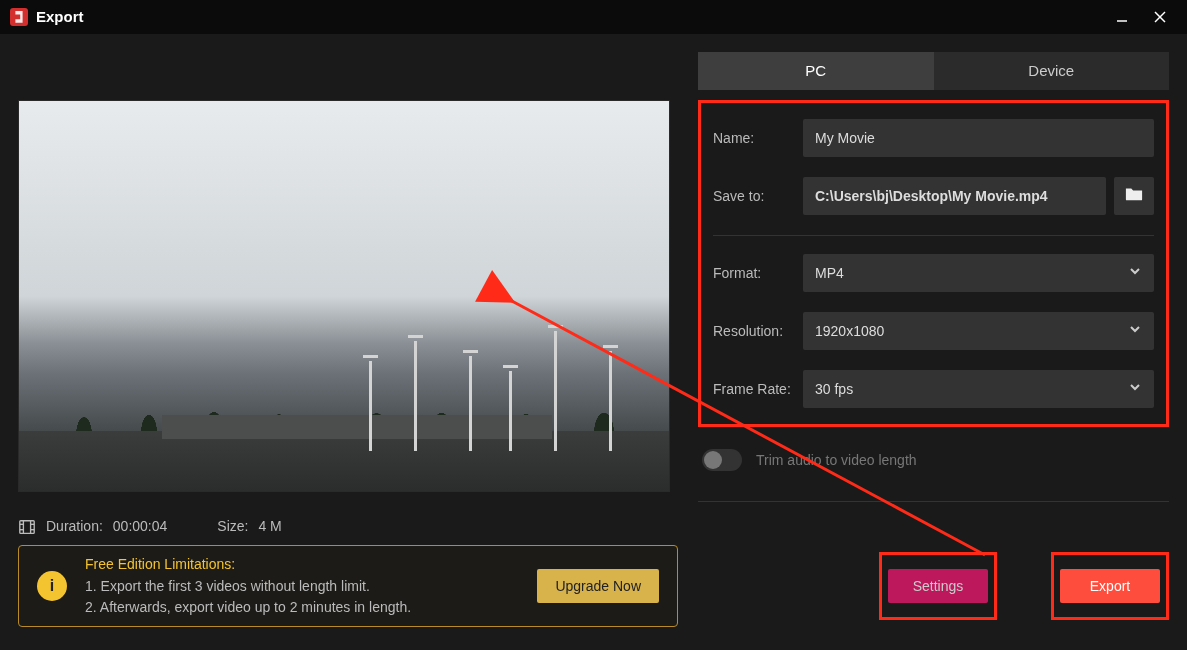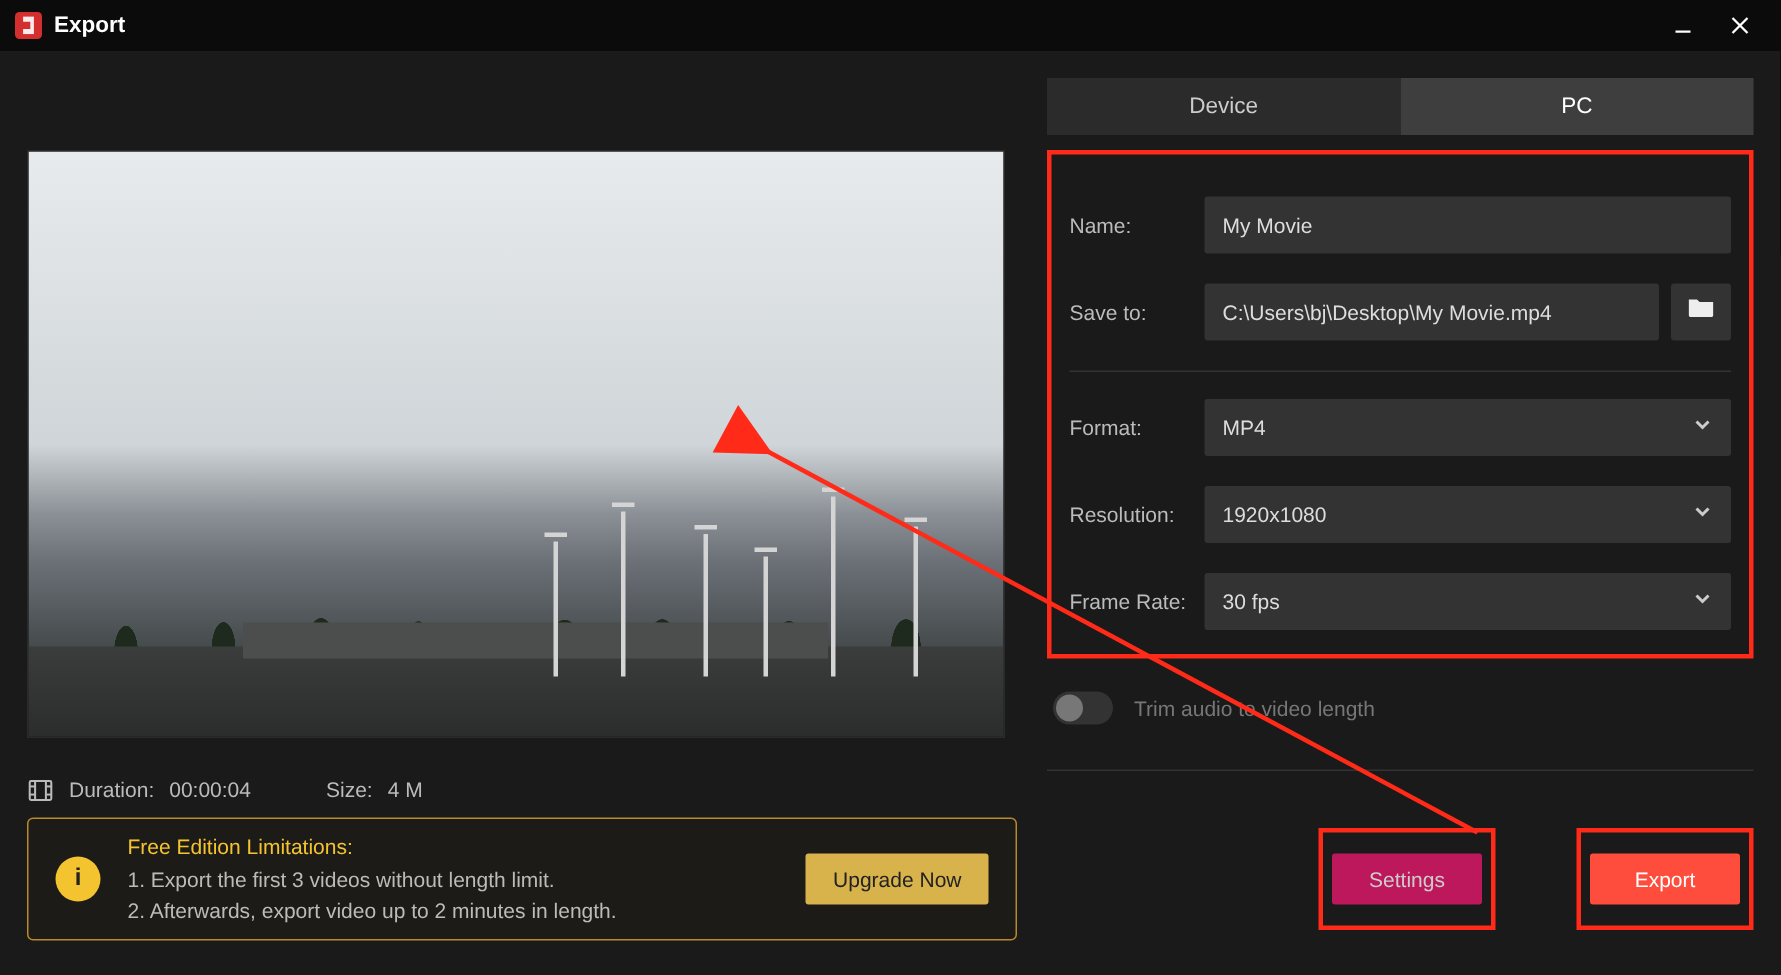--- a/index.html
+++ b/index.html
@@ -34,27 +34,27 @@
 
   .meta-row { margin-top: 26px; display: flex; align-items: flex-start; gap: 10px; font-size: 14px; color: #bbb; }
   .meta-row .sep { width: 30px; }
   .film-icon svg { width: 18px; height: 18px; stroke:#bbb; fill:none; stroke-width:1.5; }
 
   
   .tabs { display: flex; height: 38px; margin-top: 0; }
   .tab { flex: 1; display: flex; align-items: center; justify-content: center; background: #2b2b2b; color: #ccc; font-size: 15px; cursor: pointer; }
   .tab.active { background: #3e3e3e; color: #fff; }
 
-  .form-box { border: 3px solid #ff2b18; margin-top: 10px; padding: 28px 12px 6px 12px; }
+  .form-box { border: 3px solid #ff2b18; margin-top: 10px; padding: 16px 12px 6px 12px; }
   .field { display: flex; align-items: center; margin-bottom: 20px; }
   .field-label { width: 90px; color: #bbb; font-size: 14px; }
   .input, .select { flex: 1; height: 38px; background: #333; border: none; color: #ddd; padding: 0 12px; font-size: 14px; border-radius: 2px; display: flex; align-items: center; justify-content: space-between; cursor: default; }
   .select { cursor: pointer; }
   .chev svg { width: 14px; height: 14px; stroke:#ccc; stroke-width:2; fill:none; }
-  .save-row .input { margin-right: 8px; }
+  .save-row .input { margin-right: 8px; font-weight: bold; }
   .browse-btn { width: 40px; height: 38px; background: #333; border-radius: 2px; display:flex; align-items:center; justify-content:center; cursor:pointer; }
   .browse-btn svg { width:18px; height:16px; fill:#eee; }
   .divider { height:1px; background:#333; margin: 0 0 18px 0; }
 
   .trim-row { display:flex; align-items:center; gap:14px; margin-top: 22px; padding-left: 4px; }
   .toggle { width: 40px; height: 22px; border-radius: 11px; background: #333; position: relative; cursor:pointer; }
   .toggle:after { content:""; position:absolute; left:2px; top:2px; width:18px; height:18px; border-radius:50%; background:#777; }
   .trim-label { color:#777; font-size:14px; }
   .hr2 { height:1px; background:#333; margin-top: 30px; }
 
@@ -128,22 +128,22 @@
         <span>Duration:</span>
         <span>00:00:04</span>
         <span class="sep"></span>
         <span>Size:</span>
         <span>4 M</span>
       </div>
     </div>
 
     <div class="right-col">
       <div class="tabs">
+        <div class="tab active">PC</div>
         <div class="tab">Device</div>
-        <div class="tab active">PC</div>
       </div>
 
       <div class="form-box">
         <div class="field">
           <div class="field-label">Name:</div>
           <div class="input">
               <span>My Movie</span>
             </div>
         </div>
         <div class="field save-row">

